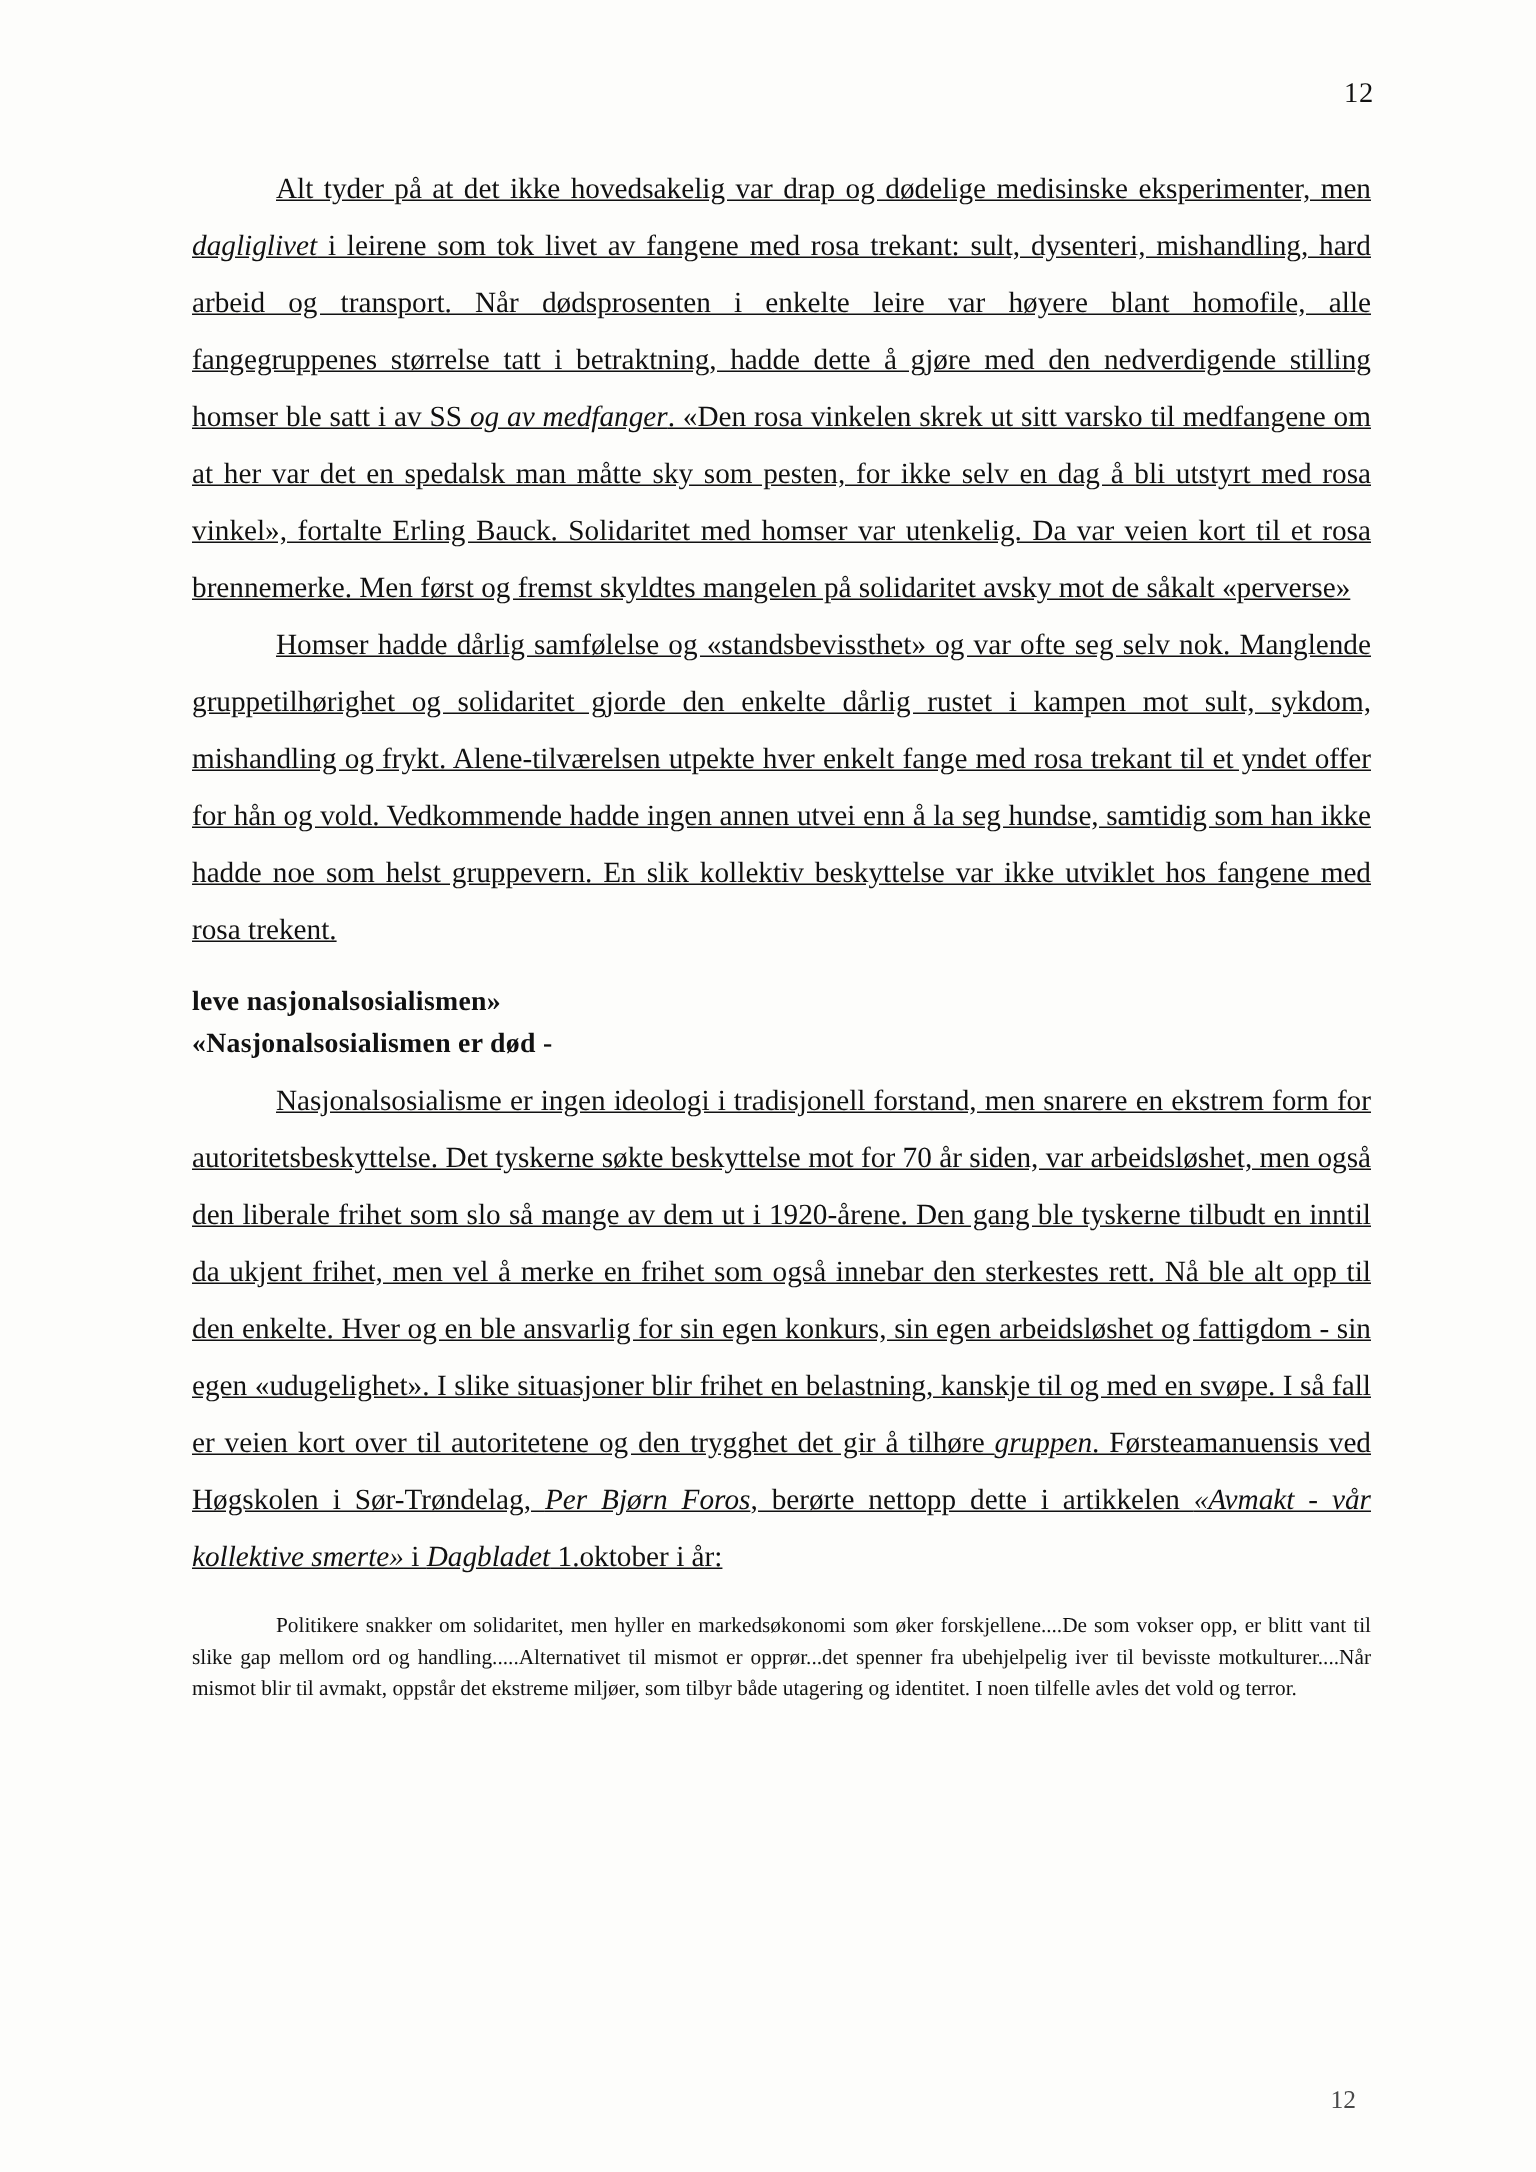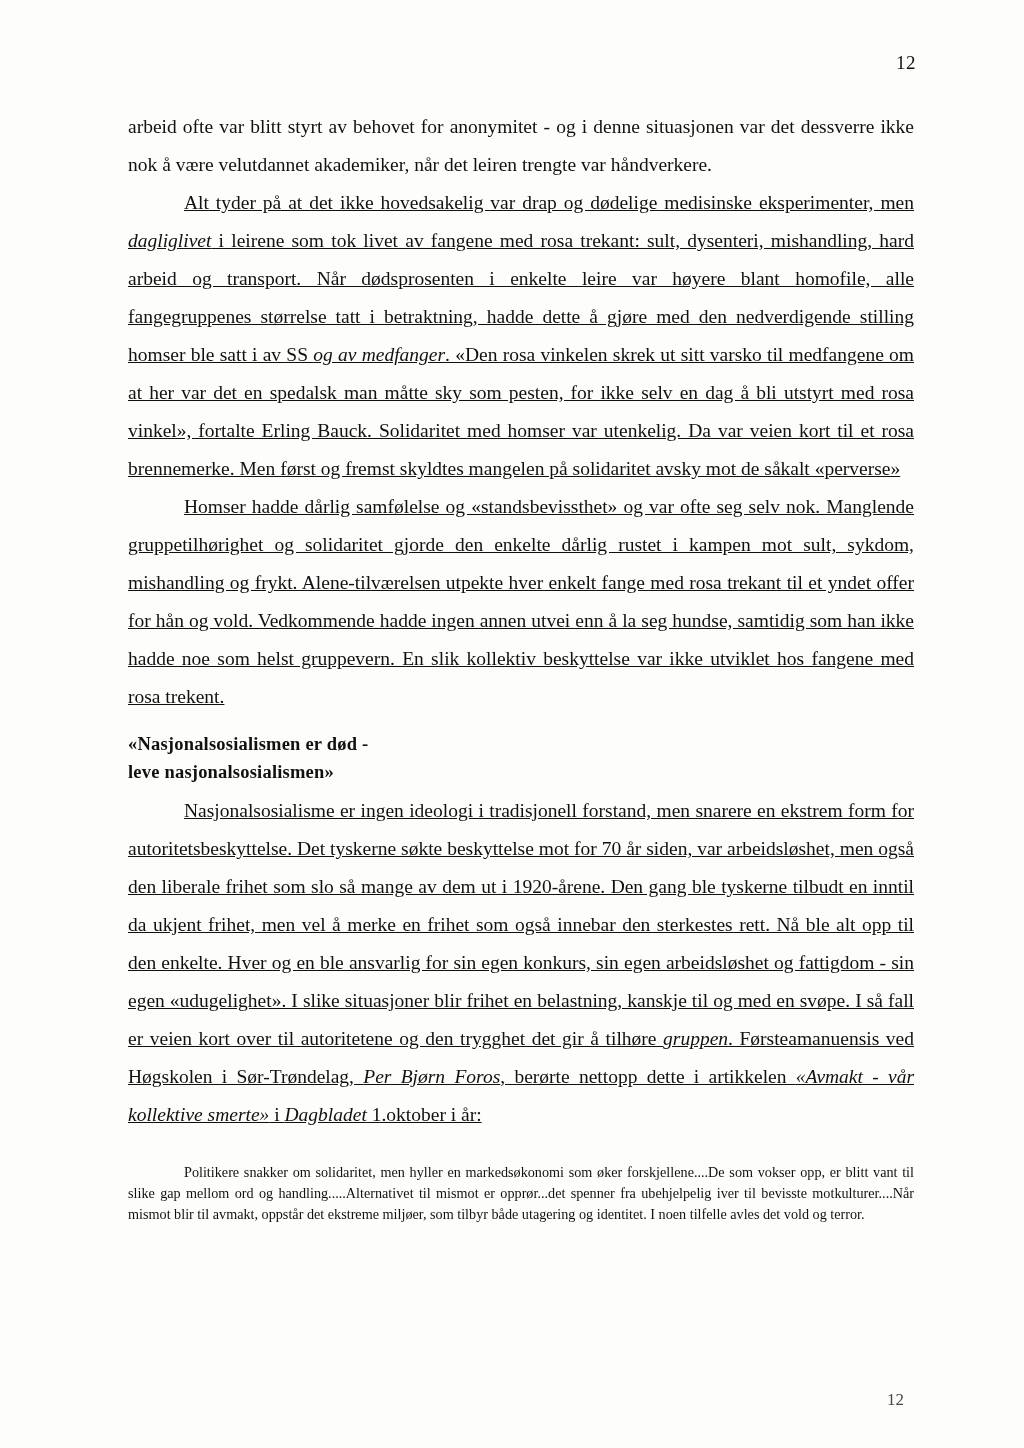--- a/index.html
+++ b/index.html
@@ -50,21 +50,21 @@
   .italic { font-style: italic; }
   .heading {
     margin-top: 14px;
     font-size: 18.5px;
     font-weight: bold;
     line-height: 28px;
     letter-spacing: 0.2px;
   }
   .heading div { white-space: nowrap; }
   .quote-block {
-    margin-top: 28px;
+    margin-top: 16px;
     font-size: 14.2px;
     line-height: 21px;
     text-align: justify;
   }
   .quote-block .q-first {
     text-indent: 56px;
   }
   .footer-number {
     position: absolute;
     bottom: 38px;
@@ -77,35 +77,32 @@
 </style>
 </head>
 <body>
 
 <div class="page">
 
   <div class="page-number">12</div>
 
   <div class="content">
 
-    <p class="body-par">
-      <span>arbeid ofte var blitt styrt av behovet for anonymitet - og i denne situasjonen var det dessverre ikke nok å være velutdannet akademiker, når det leiren trengte var håndverkere.</span>
-    </p>
 
     <p class="body-par indent">
       <span>Alt tyder på at det ikke hovedsakelig var drap og dødelige medisinske eksperimenter, men </span><span class="italic">dagliglivet</span><span> i leirene som tok livet av fangene med rosa trekant: sult, dysenteri, mishandling, hard arbeid og transport. Når dødsprosenten i enkelte leire var høyere blant homofile, alle fangegruppenes størrelse tatt i betraktning, hadde dette å gjøre med den nedverdigende stilling homser ble satt i av SS </span><span class="italic">og av medfanger</span><span>. «Den rosa vinkelen skrek ut sitt varsko til medfangene om at her var det en spedalsk man måtte sky som pesten, for ikke selv en dag å bli utstyrt med rosa vinkel», fortalte Erling Bauck. Solidaritet med homser var utenkelig. Da var veien kort til et rosa brennemerke. Men først og fremst skyldtes mangelen på solidaritet avsky mot de såkalt «perverse»</span>
     </p>
 
     <p class="body-par indent">
       <span>Homser hadde dårlig samfølelse og «standsbevissthet» og var ofte seg selv nok. Manglende gruppetilhørighet og solidaritet gjorde den enkelte dårlig rustet i kampen mot sult, sykdom, mishandling og frykt. Alene-tilværelsen utpekte hver enkelt fange med rosa trekant til et yndet offer for hån og vold. Vedkommende hadde ingen annen utvei enn å la seg hundse, samtidig som han ikke hadde noe som helst gruppevern. En slik kollektiv beskyttelse var ikke utviklet hos fangene med rosa trekent.</span>
     </p>
 
     <div class="heading">
+      <div>leve nasjonalsosialismen»</div>
       <div>«Nasjonalsosialismen er død -</div>
-      <div>leve nasjonalsosialismen»</div>
     </div>
 
     <div class="spacer-sm"></div>
 
     <p class="body-par indent">
       <span>Nasjonalsosialisme er ingen ideologi i tradisjonell forstand, men snarere en ekstrem form for autoritetsbeskyttelse. Det tyskerne søkte beskyttelse mot for 70 år siden, var arbeidsløshet, men også den liberale frihet som slo så mange av dem ut i 1920-årene. Den gang ble tyskerne tilbudt en inntil da ukjent frihet, men vel å merke en frihet som også innebar den sterkestes rett. Nå ble alt opp til den enkelte. Hver og en ble ansvarlig for sin egen konkurs, sin egen arbeidsløshet og fattigdom - sin egen «udugelighet». I slike situasjoner blir frihet en belastning, kanskje til og med en svøpe. I så fall er veien kort over til autoritetene og den trygghet det gir å tilhøre </span><span class="italic">gruppen</span><span>. Førsteamanuensis ved Høgskolen i Sør-Trøndelag, </span><span class="italic">Per Bjørn Foros</span><span>, berørte nettopp dette i artikkelen </span><span class="italic">«Avmakt - vår kollektive smerte»</span><span> i </span><span class="italic">Dagbladet</span><span> 1.oktober i år:</span>
     </p>
 
     <div class="quote-block">
       <div class="q-first">Politikere snakker om solidaritet, men hyller en markedsøkonomi som øker forskjellene....De som vokser opp, er blitt vant til slike gap mellom ord og handling.....Alternativet til mismot er opprør...det spenner fra ubehjelpelig iver til bevisste motkulturer....Når mismot blir til avmakt, oppstår det ekstreme miljøer, som tilbyr både utagering og identitet. I noen tilfelle avles det vold og terror.</div>

